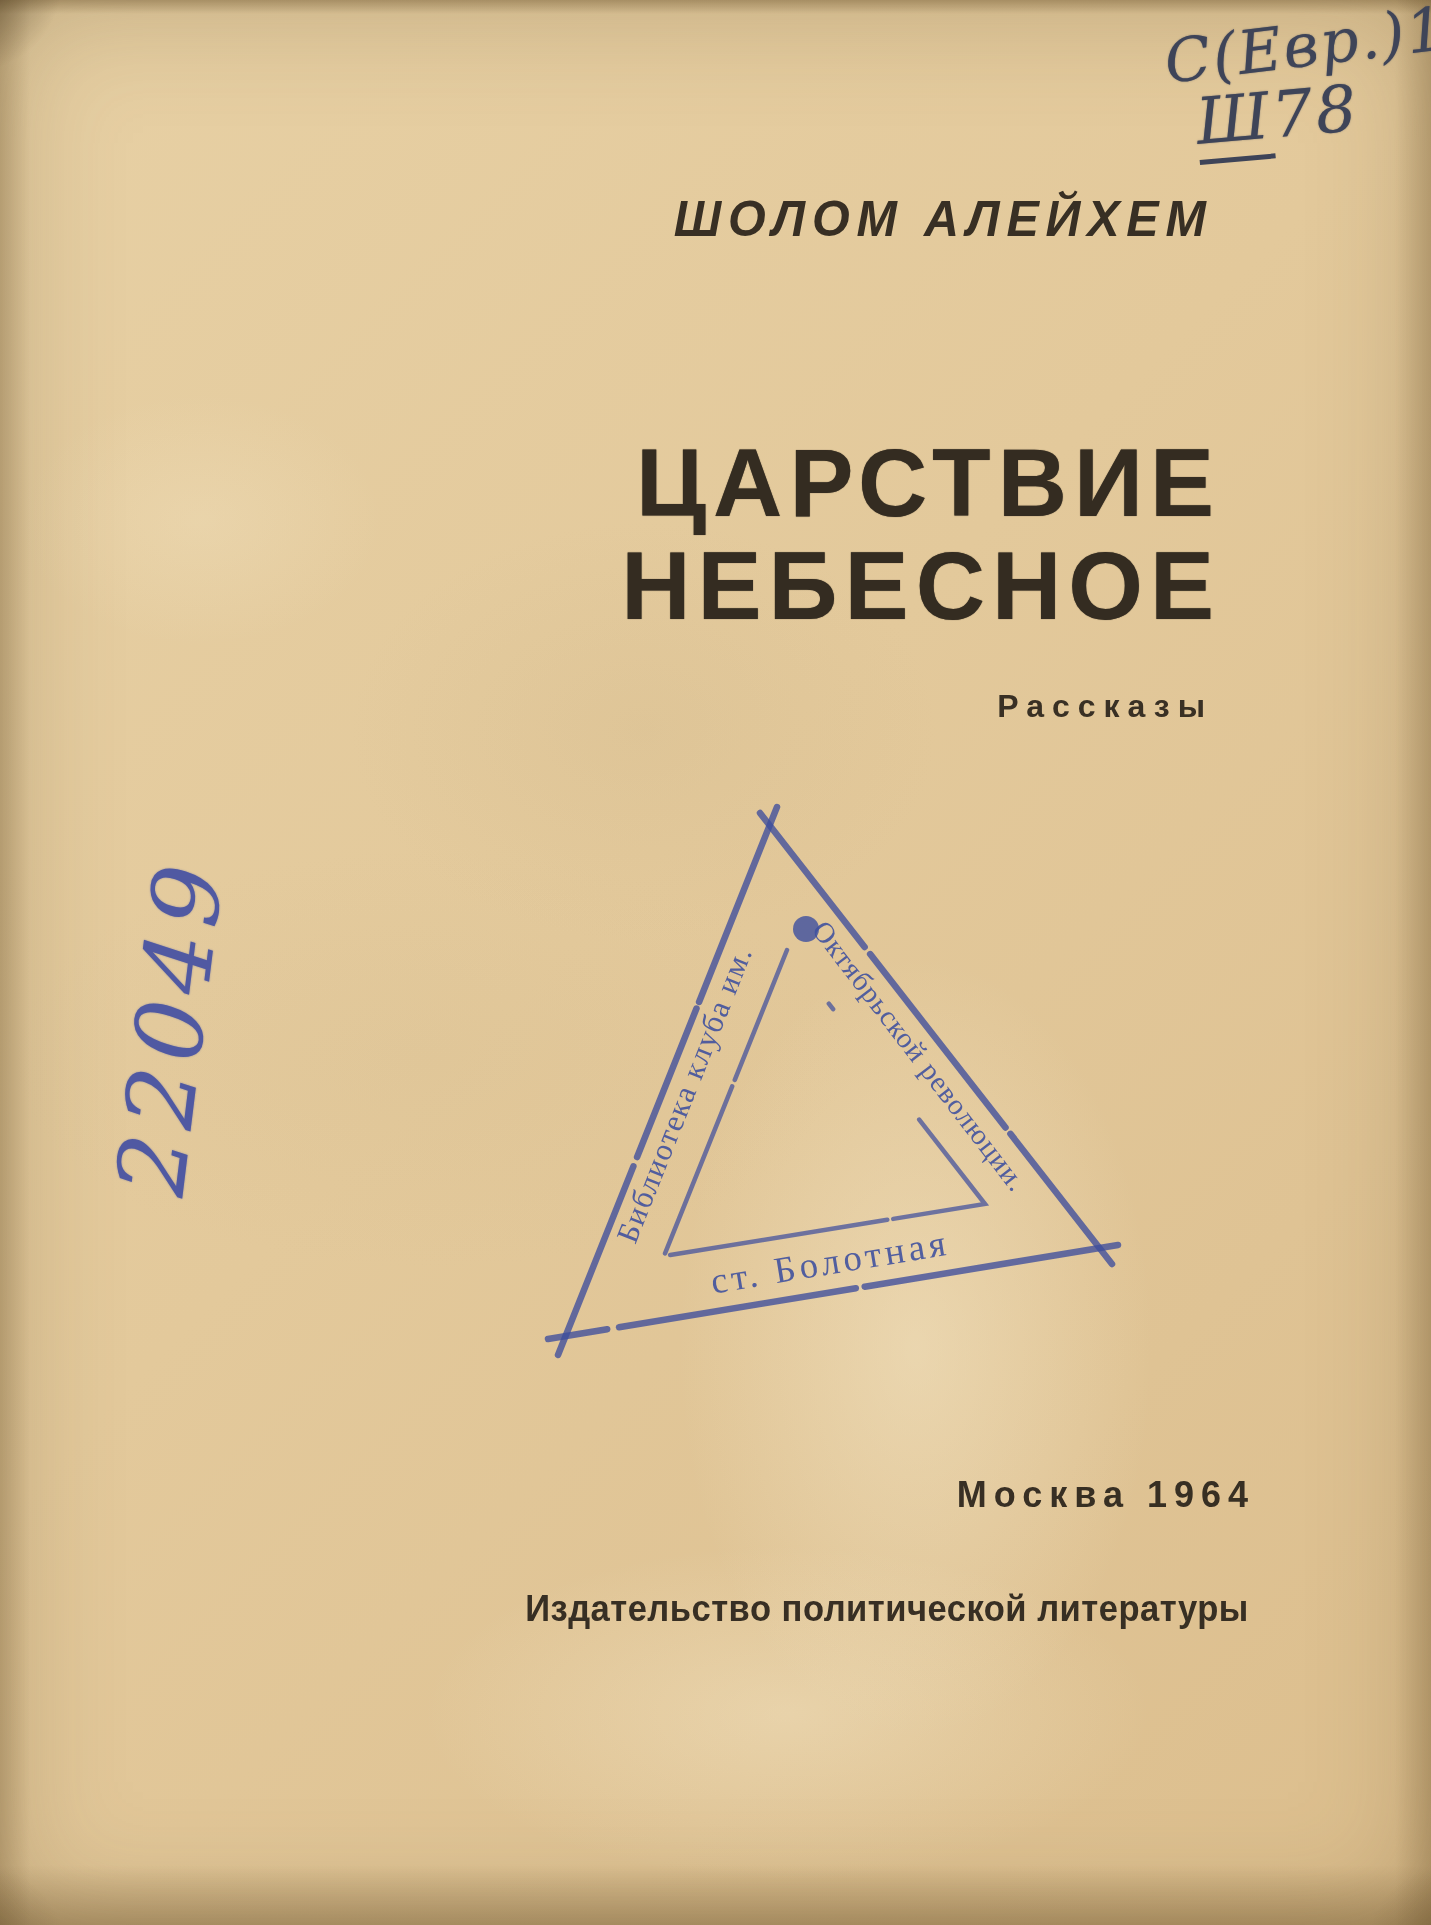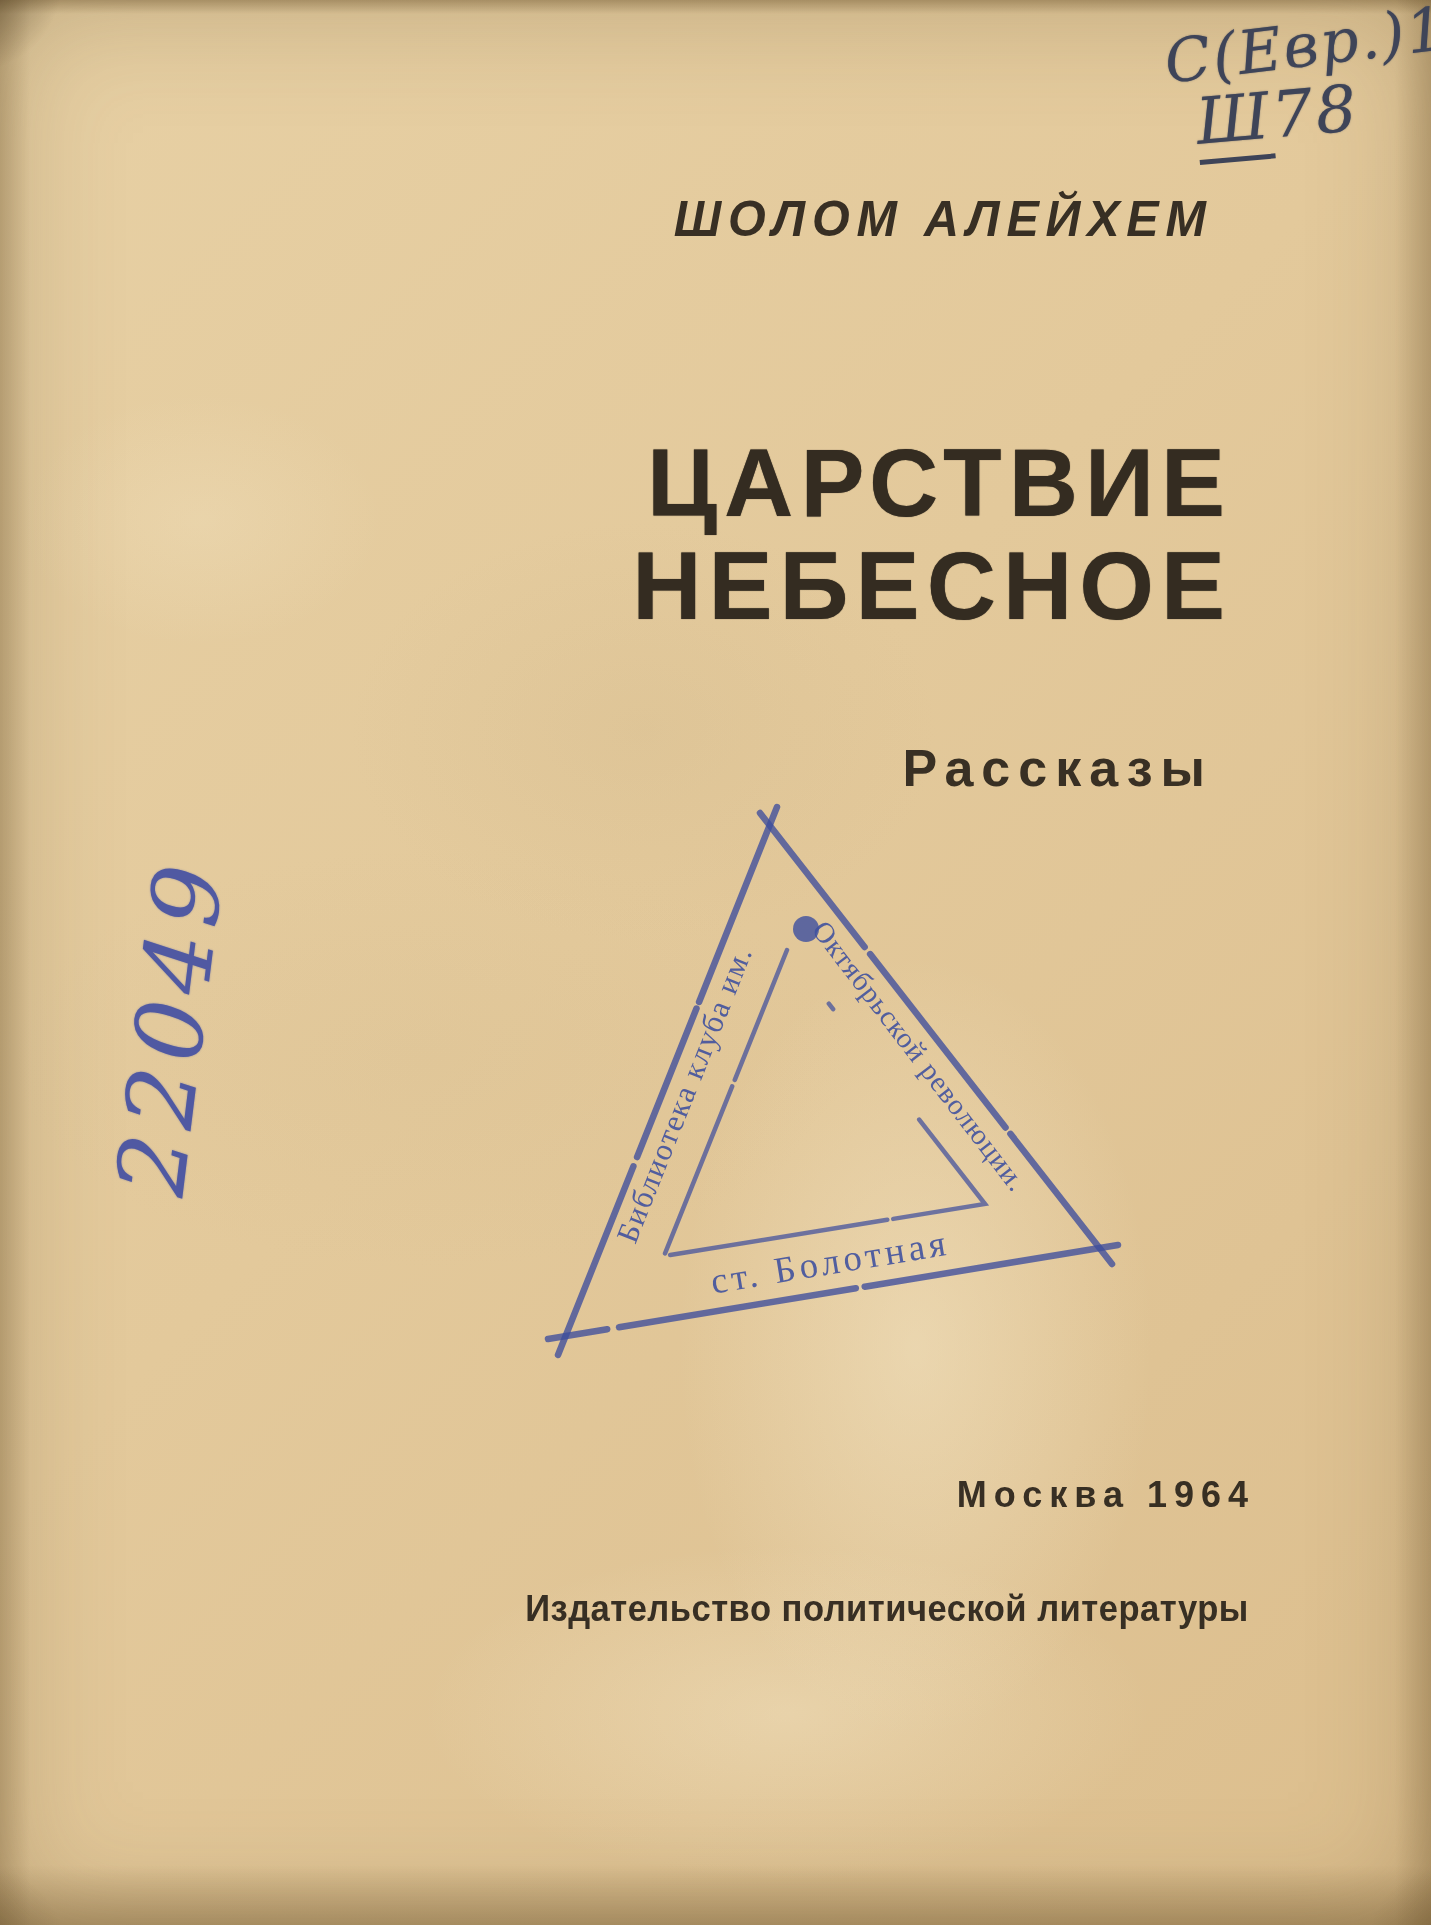--- a/index.html
+++ b/index.html
@@ -25,29 +25,29 @@
       linear-gradient(135deg, #e7d0a4 0%, #e3c99b 45%, #dfc394 75%, #dcbe8d 100%);
     box-shadow: inset 0 0 110px 12px rgba(110,85,45,.30);
   }
   .print{ color:#2b241b; position:absolute; white-space:nowrap; }
   .author{
     top:190px; right:218px;
     font-size:50px; font-weight:bold; font-style:italic;
     letter-spacing:7px; transform:scaleX(.97); transform-origin:right center;
     opacity:.93;
   }
-  .title{ top:432px; right:199px; text-align:right; line-height:1.07; }
+  .title{ top:432px; right:210px; text-align:right; line-height:1.07; }
   .title div{
     font-size:96px; font-weight:bold; letter-spacing:7px;
     text-shadow:0 0 1px rgba(43,36,27,.8);
     opacity:.95;
   }
   .subtitle{
-    top:738px; right:218px;
-    font-size:52px; font-weight:bold; letter-spacing:8px; opacity:.92;
+    top:688px; right:218px;
+    font-size:32px; font-weight:bold; letter-spacing:8px; opacity:.92;
   }
   .cityyear{
     top:1474px; right:176px;
     font-size:36px; font-weight:bold; letter-spacing:7px; opacity:.93;
   }
   .publisher{
     top:1588px; right:182px;
     font-size:36px; font-weight:bold; letter-spacing:0.5px;
     transform:scaleX(.96); transform-origin:right center; opacity:.93;
   }

